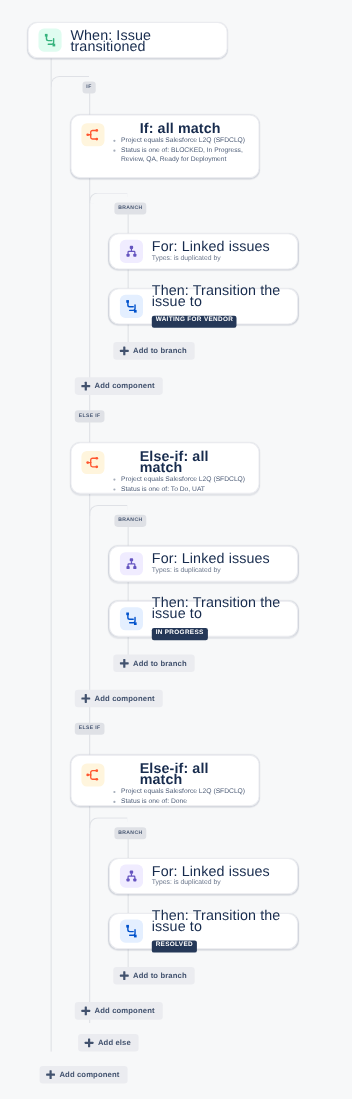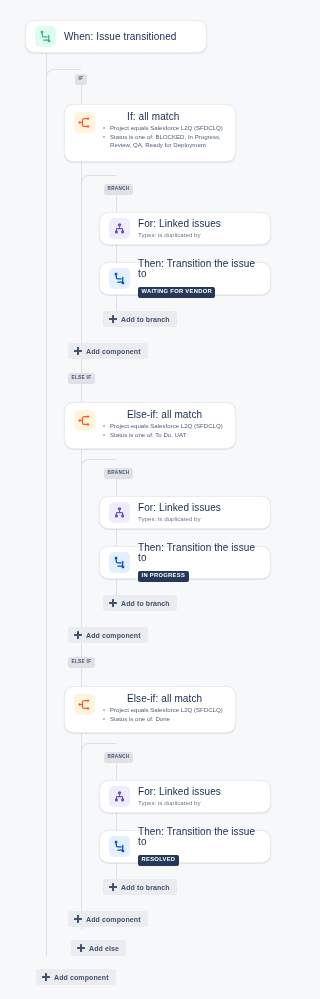--- a/index.html
+++ b/index.html
@@ -60,26 +60,26 @@
     justify-content: center;
   }
   .icon-box svg { display: block; }
   .icon-green  { background: #dffcf0; }
   .icon-amber  { background: #fff5dd; }
   .icon-purple { background: #f0ecff; }
   .icon-blue   { background: #e4efff; }
 
   .card-body { flex: 1; min-width: 0; }
   .card-title {
-    font-size: 10px;
+    font-size: 13px;
     line-height: 10px;
     color: #172b4d;
     letter-spacing: .1px;
   }
-  .card-title.strong { font-weight: 400; padding-left: 24px; }
+  .card-title.strong { font-weight: 700; padding-left: 24px; }
   .card-sub {
     font-size: 6.2px;
     line-height: 9px;
     color: #6b778c;
     margin-top: 1px;
   }
 
   
   ul.cond-list {
     list-style: none;

